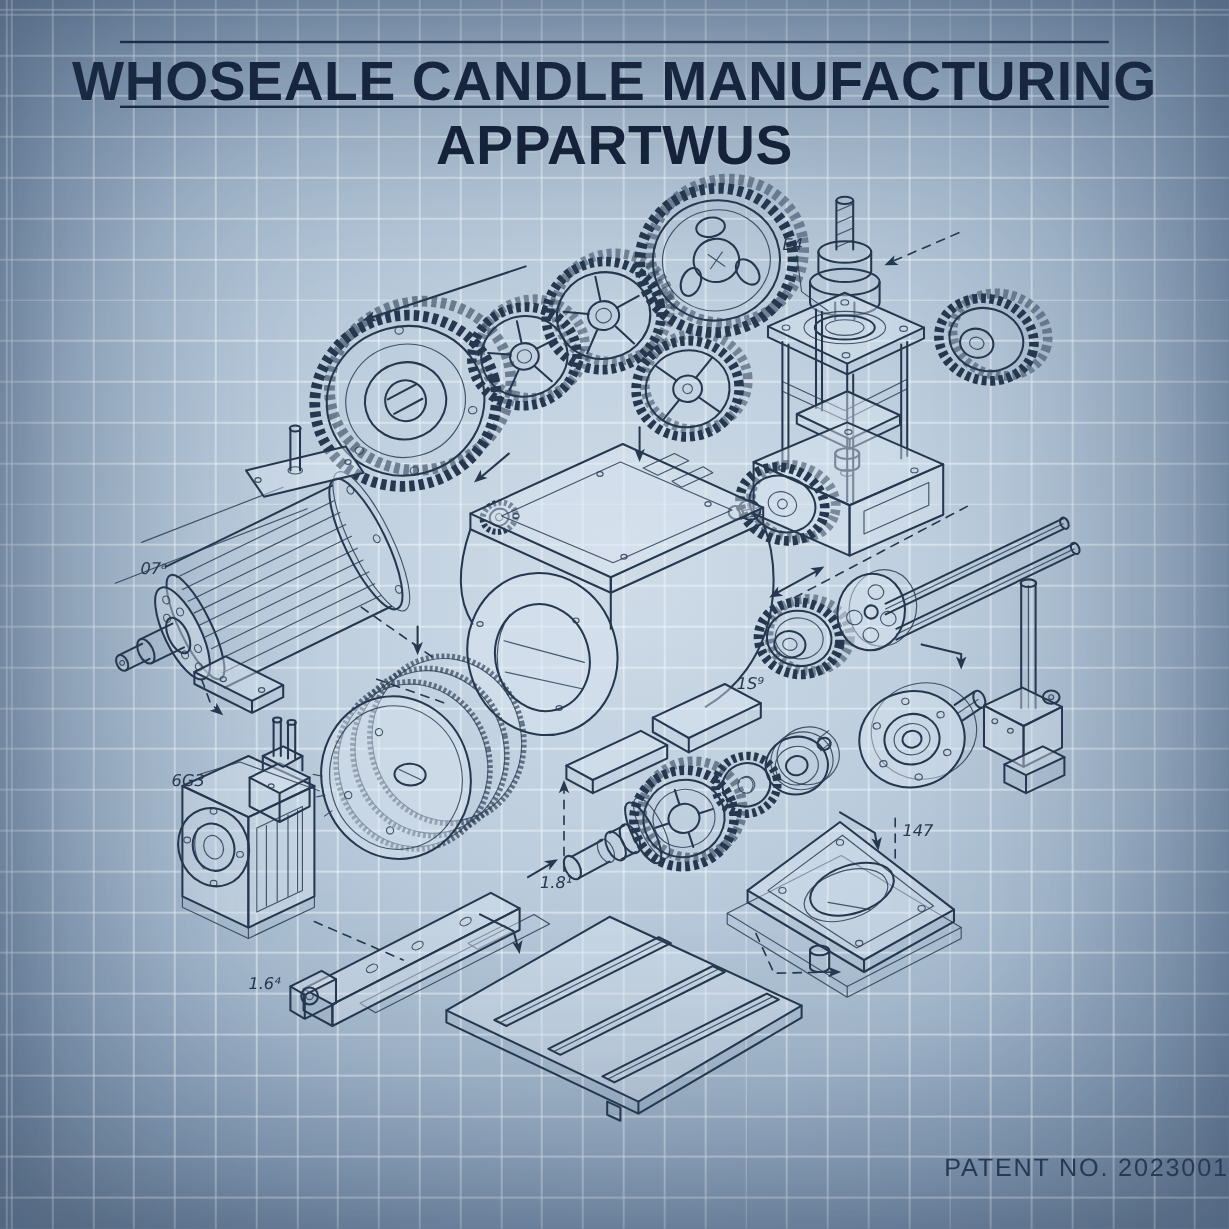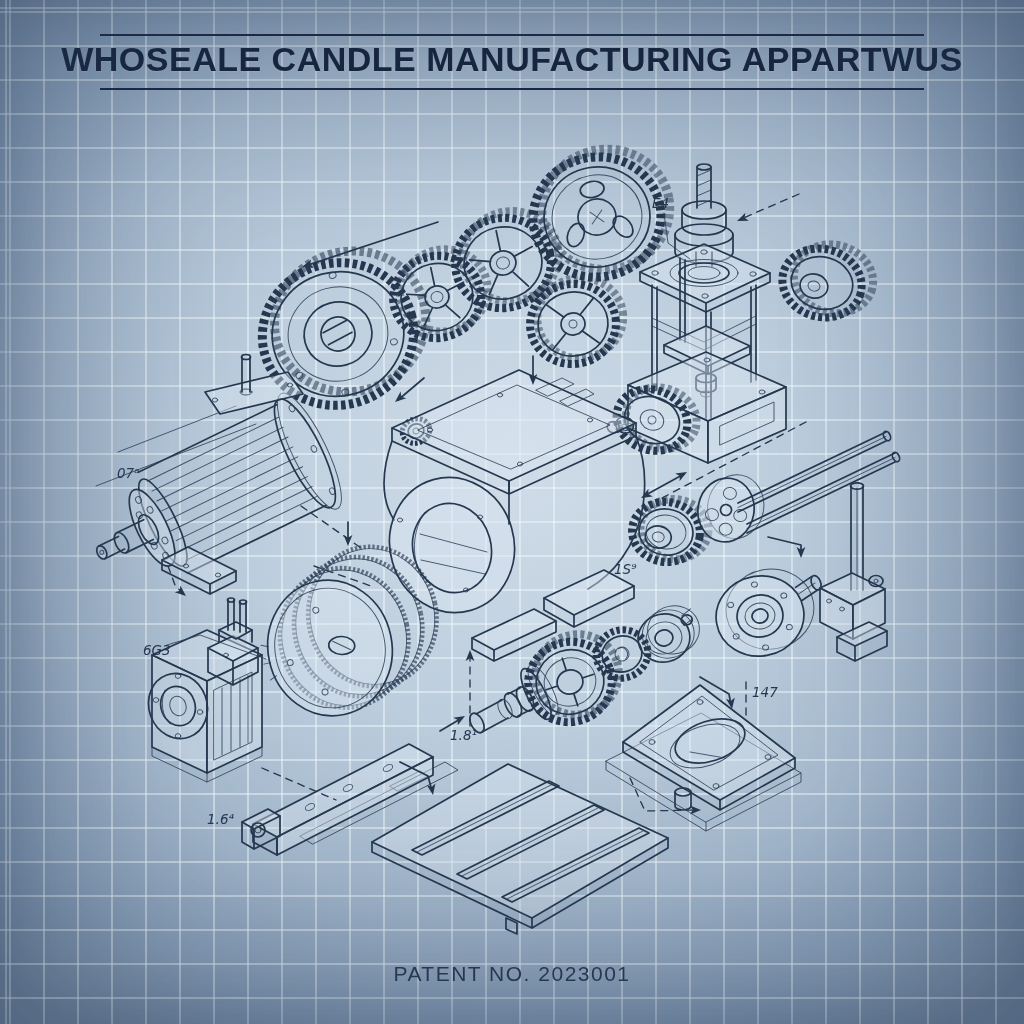--- a/index.html
+++ b/index.html
@@ -10,23 +10,23 @@
   .grid{position:absolute;inset:0;
         background-image:
           repeating-linear-gradient(0deg, rgba(240,247,252,.5) 0 1.6px, transparent 1.6px 34px),
           repeating-linear-gradient(90deg, rgba(240,247,252,.5) 0 1.6px, transparent 1.6px 34px);
         background-position:9px 9px;}
   .vignette{position:absolute;inset:0;
         box-shadow:inset 0 0 190px 55px rgba(47,70,100,.42), inset 0 0 50px 8px rgba(47,70,100,.20);}
   .rule{position:absolute;left:100px;right:100px;height:2.4px;background:#16233c;}
   .rule.top{top:34px}.rule.bottom{top:88px}
   .title{position:absolute;top:40px;left:0;right:0;text-align:center;
-         font-size:34px;font-weight:800;letter-spacing:.5px;color:#121f36;
+         font-size:46px;font-weight:800;letter-spacing:.5px;color:#121f36;
          text-shadow:0 1px 0 rgba(255,255,255,.12);}
-  .footer{position:absolute;top:962px;left:0;right:0;text-align:center;
+  .footer{position:absolute;top:962px;left:0;right:0;text-align:right;
           font-size:21px;letter-spacing:1.5px;color:#26374f;font-weight:500;}
   svg{position:absolute;inset:0;}
   .ln{stroke:#25384f;fill:none;stroke-width:1.7;stroke-linecap:round;stroke-linejoin:round;}
   .ln2{stroke:#2a3d55;fill:none;stroke-width:.95;stroke-linecap:round;stroke-linejoin:round;opacity:.85;}
   .fc{fill:rgba(220,231,242,.45);stroke:#25384f;stroke-width:1.7;stroke-linejoin:round;}
   .th{fill:none;stroke:#25384f;}
   .dsh{stroke:#25384f;fill:none;stroke-width:1.35;stroke-dasharray:7 6;stroke-linecap:round;}
   .ah{fill:#25384f;stroke:none;}
   .lbl{font:italic 13.5px "DejaVu Sans",sans-serif;fill:#26384f;}
 </style>

